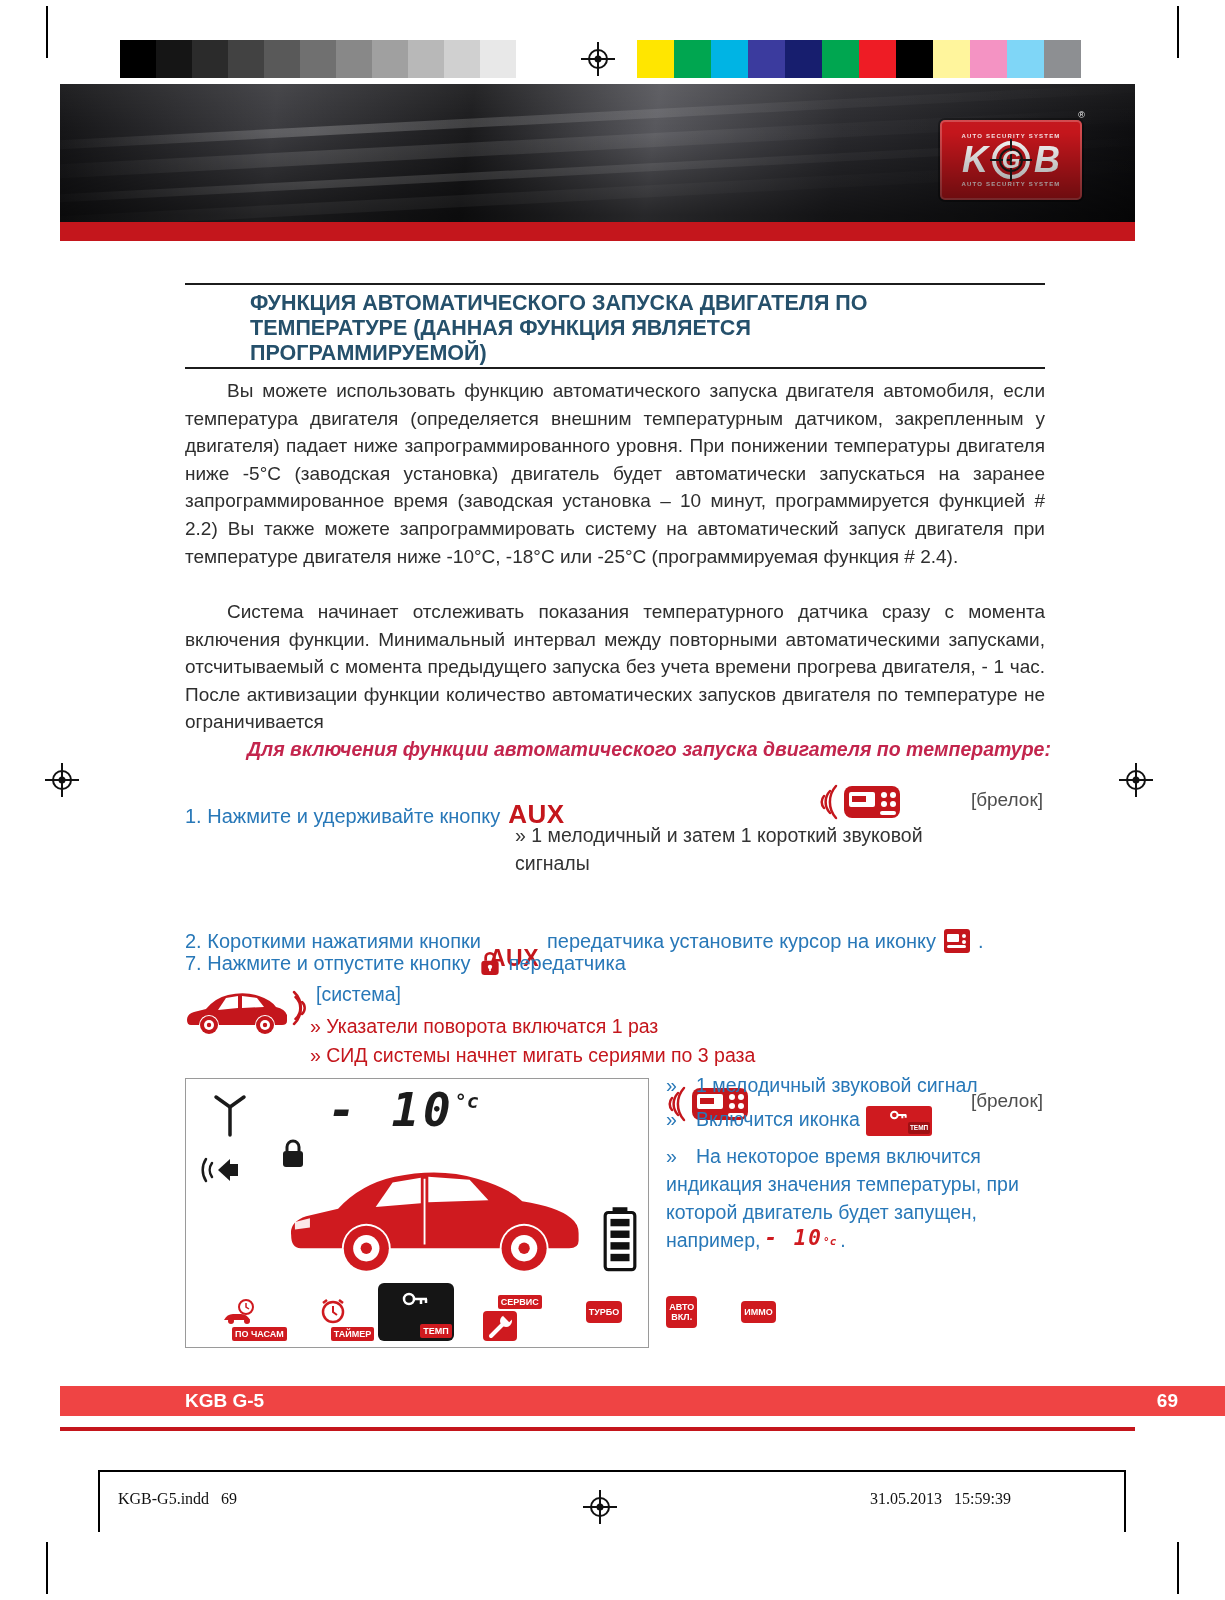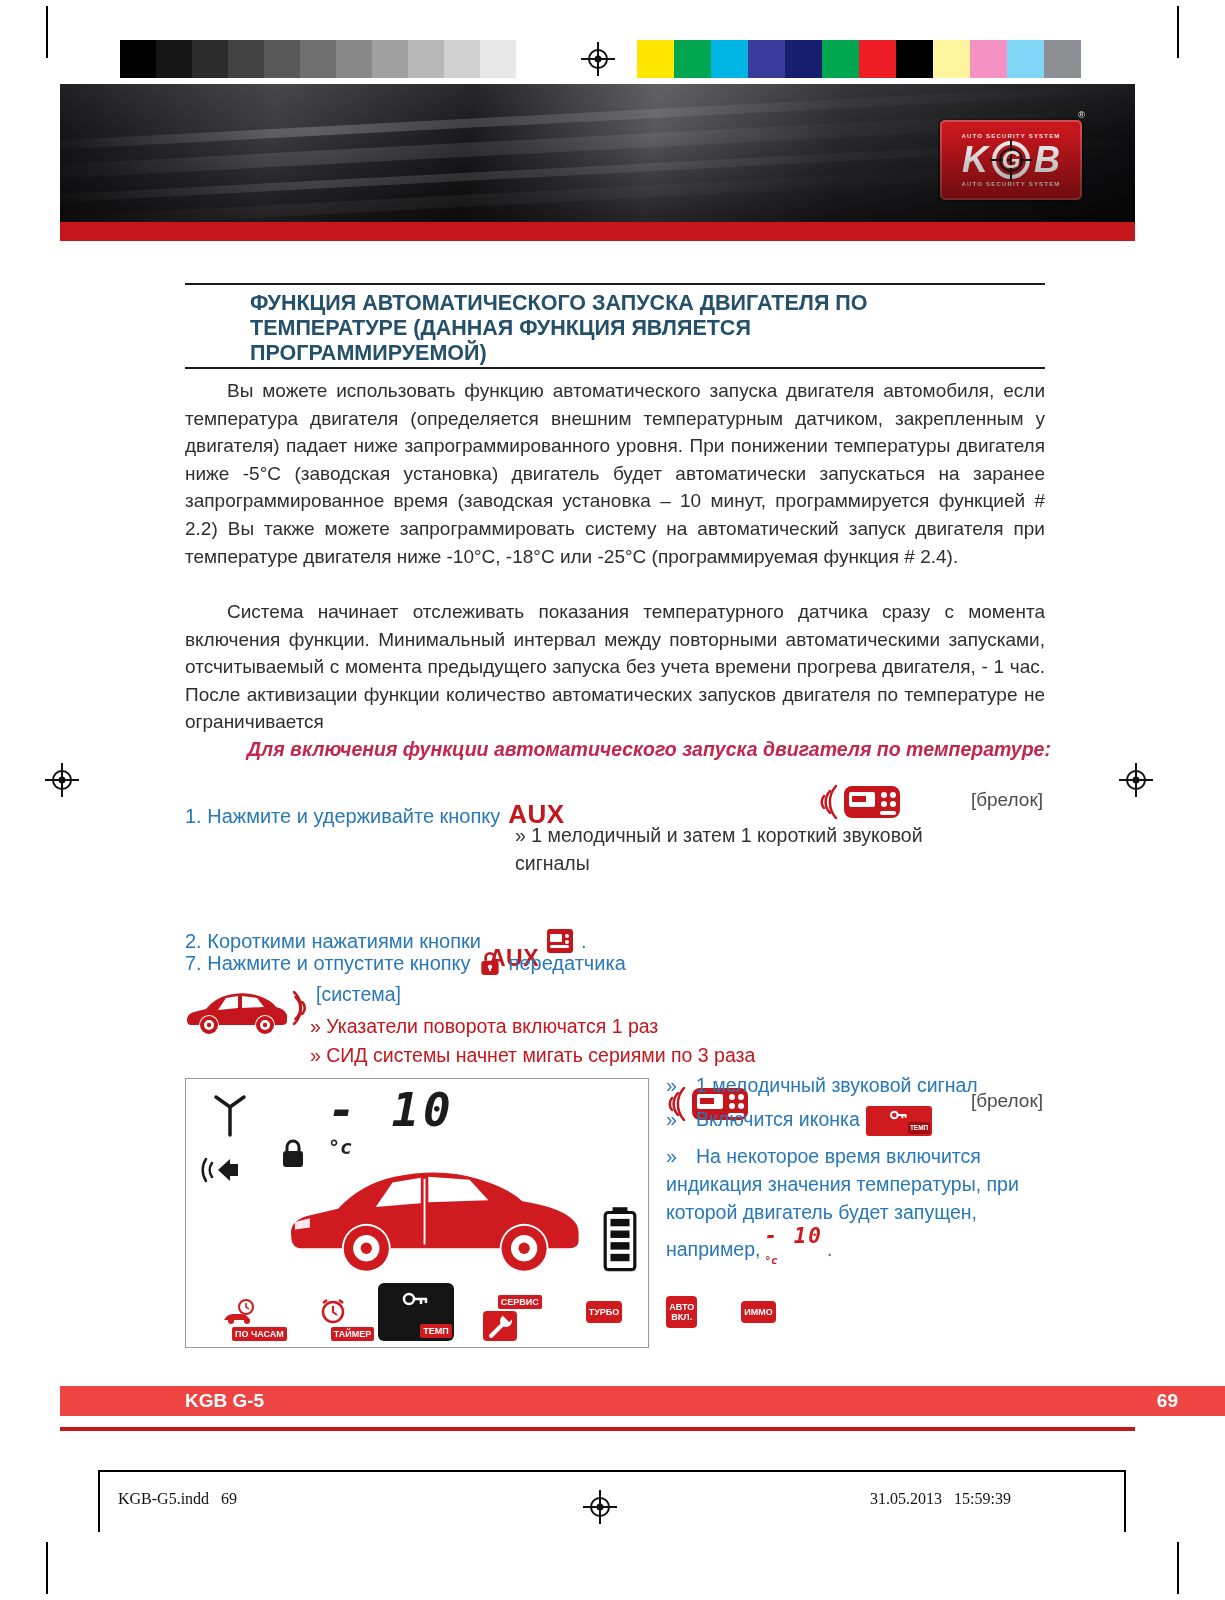--- a/index.html
+++ b/index.html
@@ -52,21 +52,21 @@
 
   .side-label{position:absolute;right:182px;font-size:19px;color:#4d4d4d;}
   .bullets1{position:absolute;left:515px;top:822px;width:478px;font-size:19.5px;line-height:27.5px;color:#333;}
   .bullets1 div{margin-bottom:2px;}
   .sys-label{position:absolute;left:316px;top:983px;font-size:19.5px;color:#2878b8;}
   .bullets-sys{position:absolute;left:310px;top:1012px;width:580px;font-size:19.5px;line-height:29px;color:#c4161c;}
 
   
   .lcd{position:absolute;left:185px;top:1078px;width:462px;height:268px;border:1px solid #9a9a9a;background:#fff;}
   .seg-wrap{font-family:"DejaVu Sans Mono",monospace;font-weight:700;font-style:italic;color:#1c1c1c;
-            display:inline-flex;align-items:flex-start;vertical-align:middle;flex-direction:column;}
+            display:inline-flex;align-items:flex-start;vertical-align:middle;}
   .seg-val{font-size:46px;letter-spacing:4px;line-height:1;}
   .seg-unit{font-size:20px;margin-top:2px;}
   .seg-inline{color:#cf1a1f;margin:0 4px;}
   .seg-inline .seg-val{font-size:21px;letter-spacing:2px;}
   .seg-inline .seg-unit{font-size:11px;margin-top:0;}
 
   .tiles{position:absolute;left:6px;right:6px;bottom:6px;height:58px;display:flex;gap:4px;}
   .tile{flex:1;display:flex;flex-direction:column;align-items:center;justify-content:flex-end;gap:2px;}
   .band{background:#cf1a1f;color:#fff;font-weight:bold;font-size:9px;line-height:10px;padding:2px 3px;
         border-radius:2px;text-align:center;white-space:nowrap;margin-left:40px;}
@@ -214,20 +214,21 @@
   </svg>
   <span class="side-label" style="top:789px;">[брелок]</span>
 
   <div class="bullets1">
     <div>»  1 мелодичный и затем 1 короткий звуковой сигналы</div>
   </div>
 
   <div class="step" style="top:910px;align-items:center;">
     <span class="step-text">2. Короткими нажатиями кнопки</span>
     <span class="aux small">AUX</span>
+    <span class="step-text">передатчика установите курсор на иконку</span>
     <svg class="inline-icon" width="26" height="24" viewBox="0 0 26 24">
       <rect x="0" y="0" width="26" height="24" rx="3" fill="#c4161c"></rect>
       <rect x="3" y="5" width="12" height="8" rx="1" fill="#fff"></rect>
       <circle cx="20" cy="7" r="2" fill="#fff"></circle>
         <circle cx="20" cy="13" r="2" fill="#fff"></circle>
       <rect x="3" y="16" width="19" height="3" rx="1.5" fill="#fff"></rect>
     </svg>
     <span class="step-text">.</span>
   </div>
 

